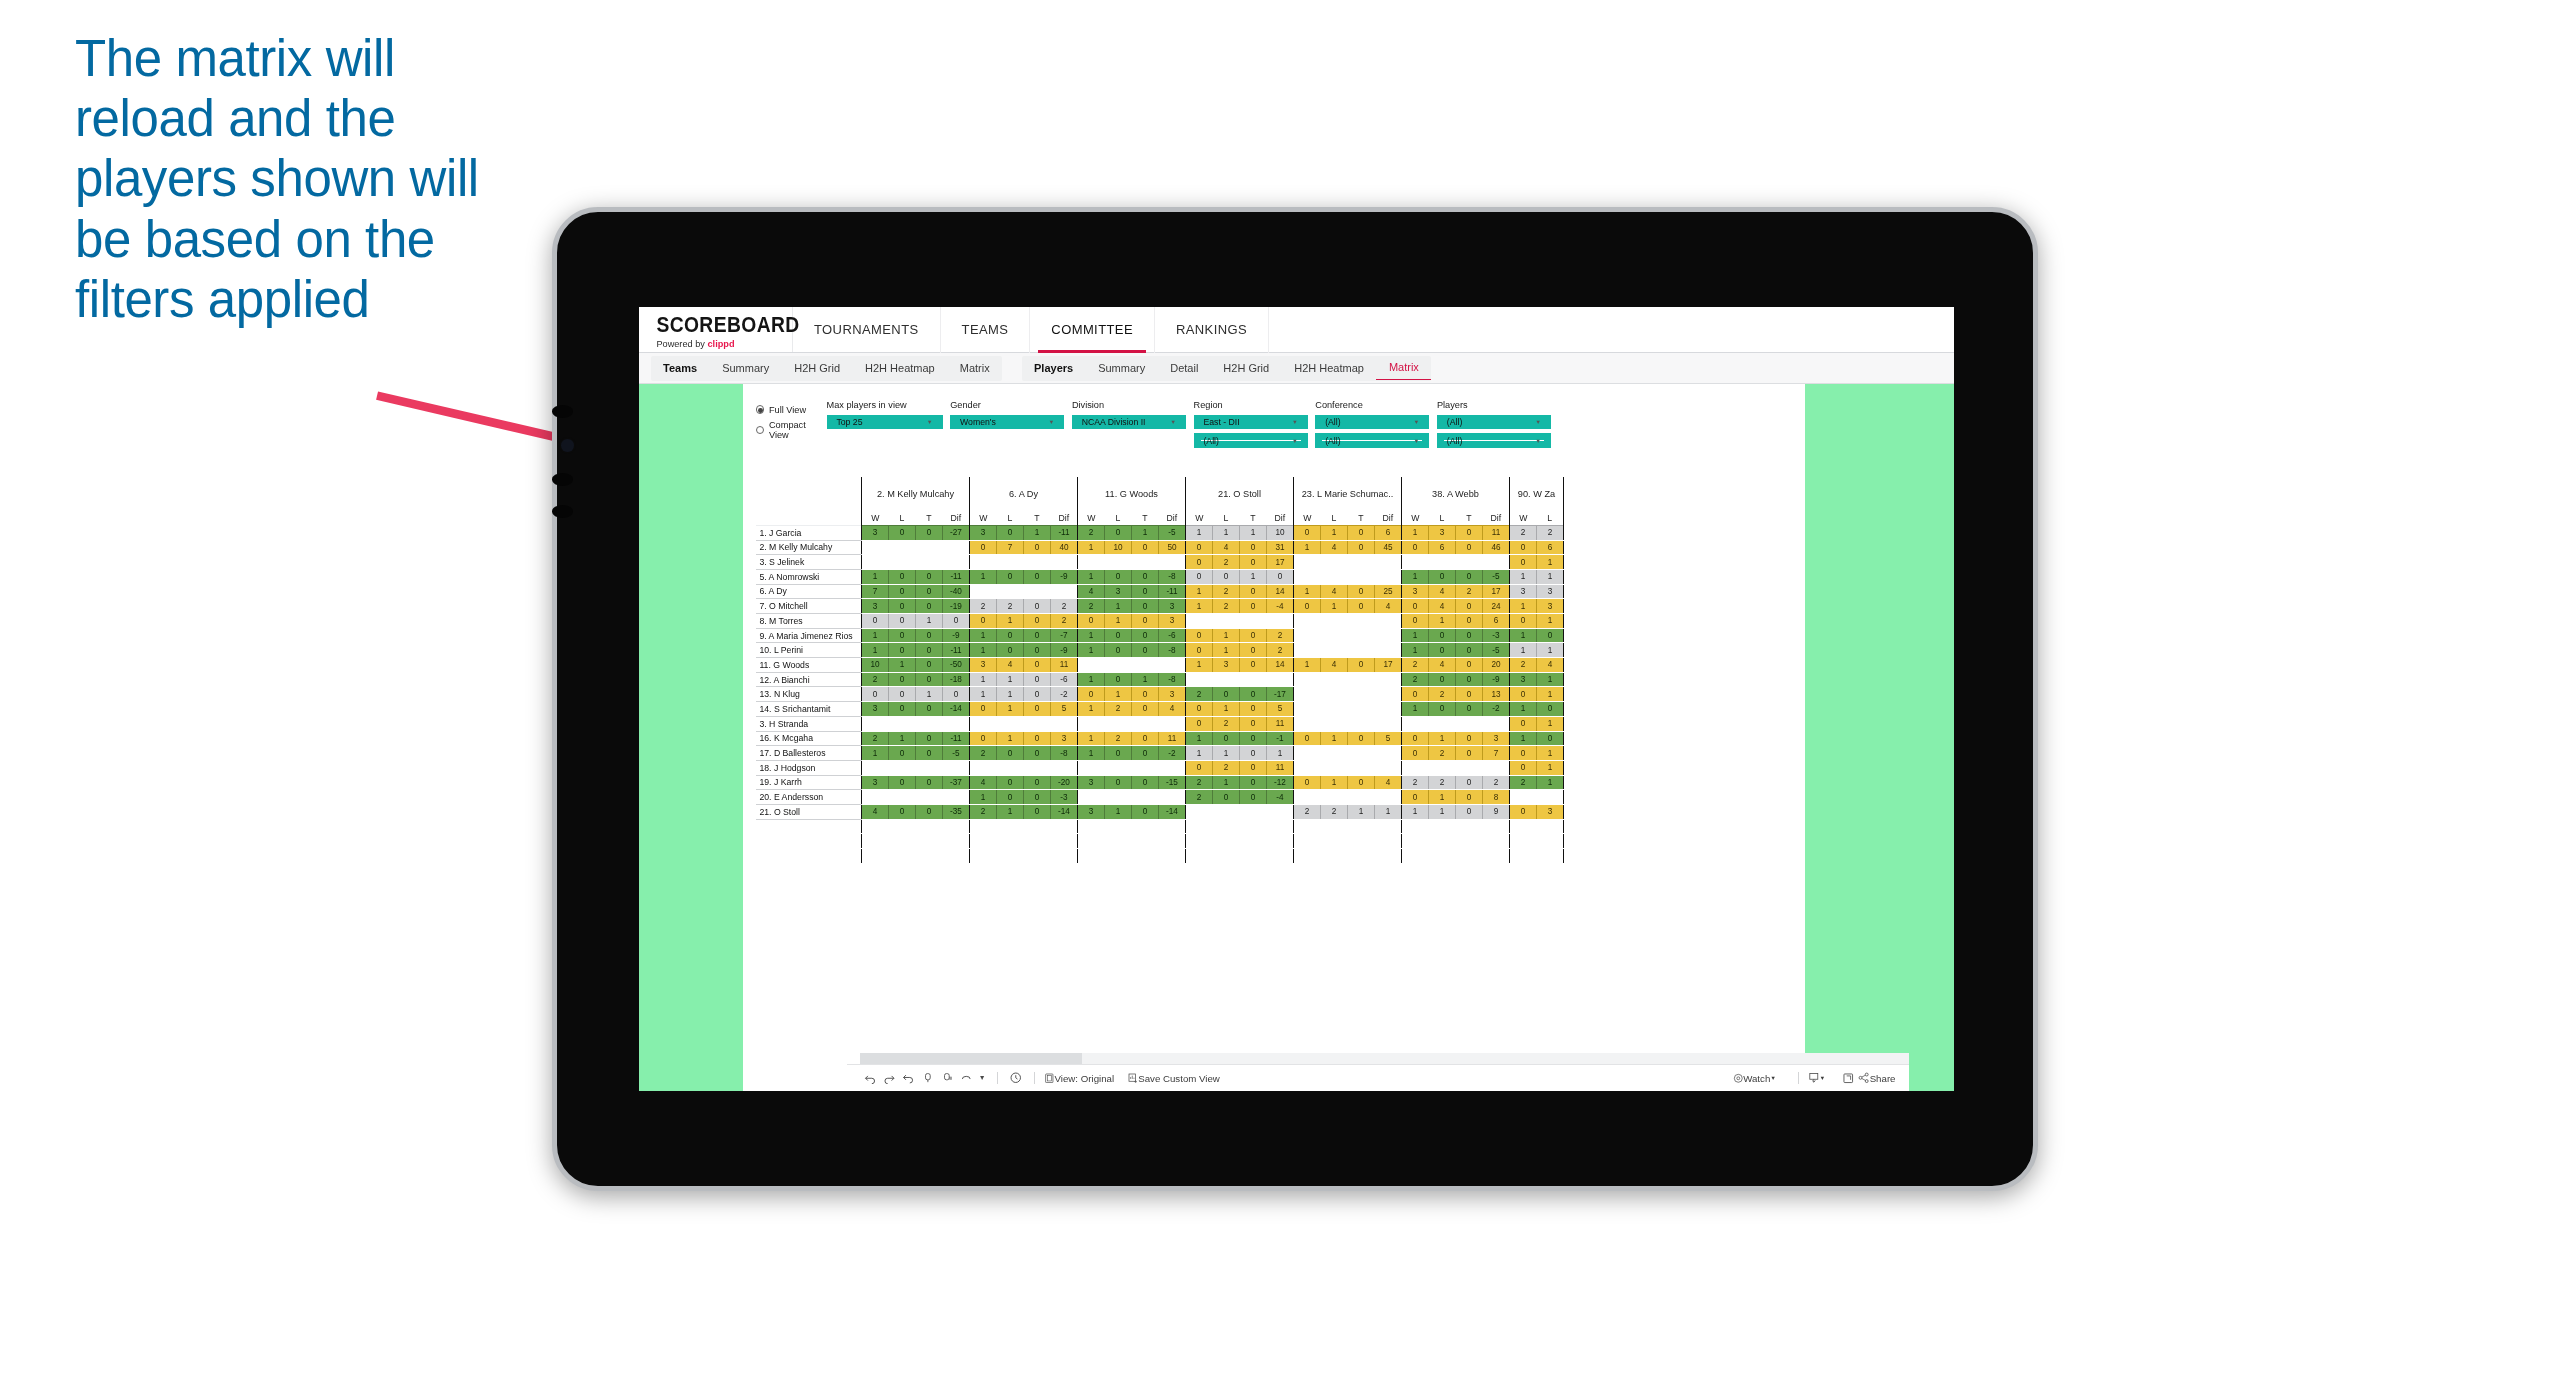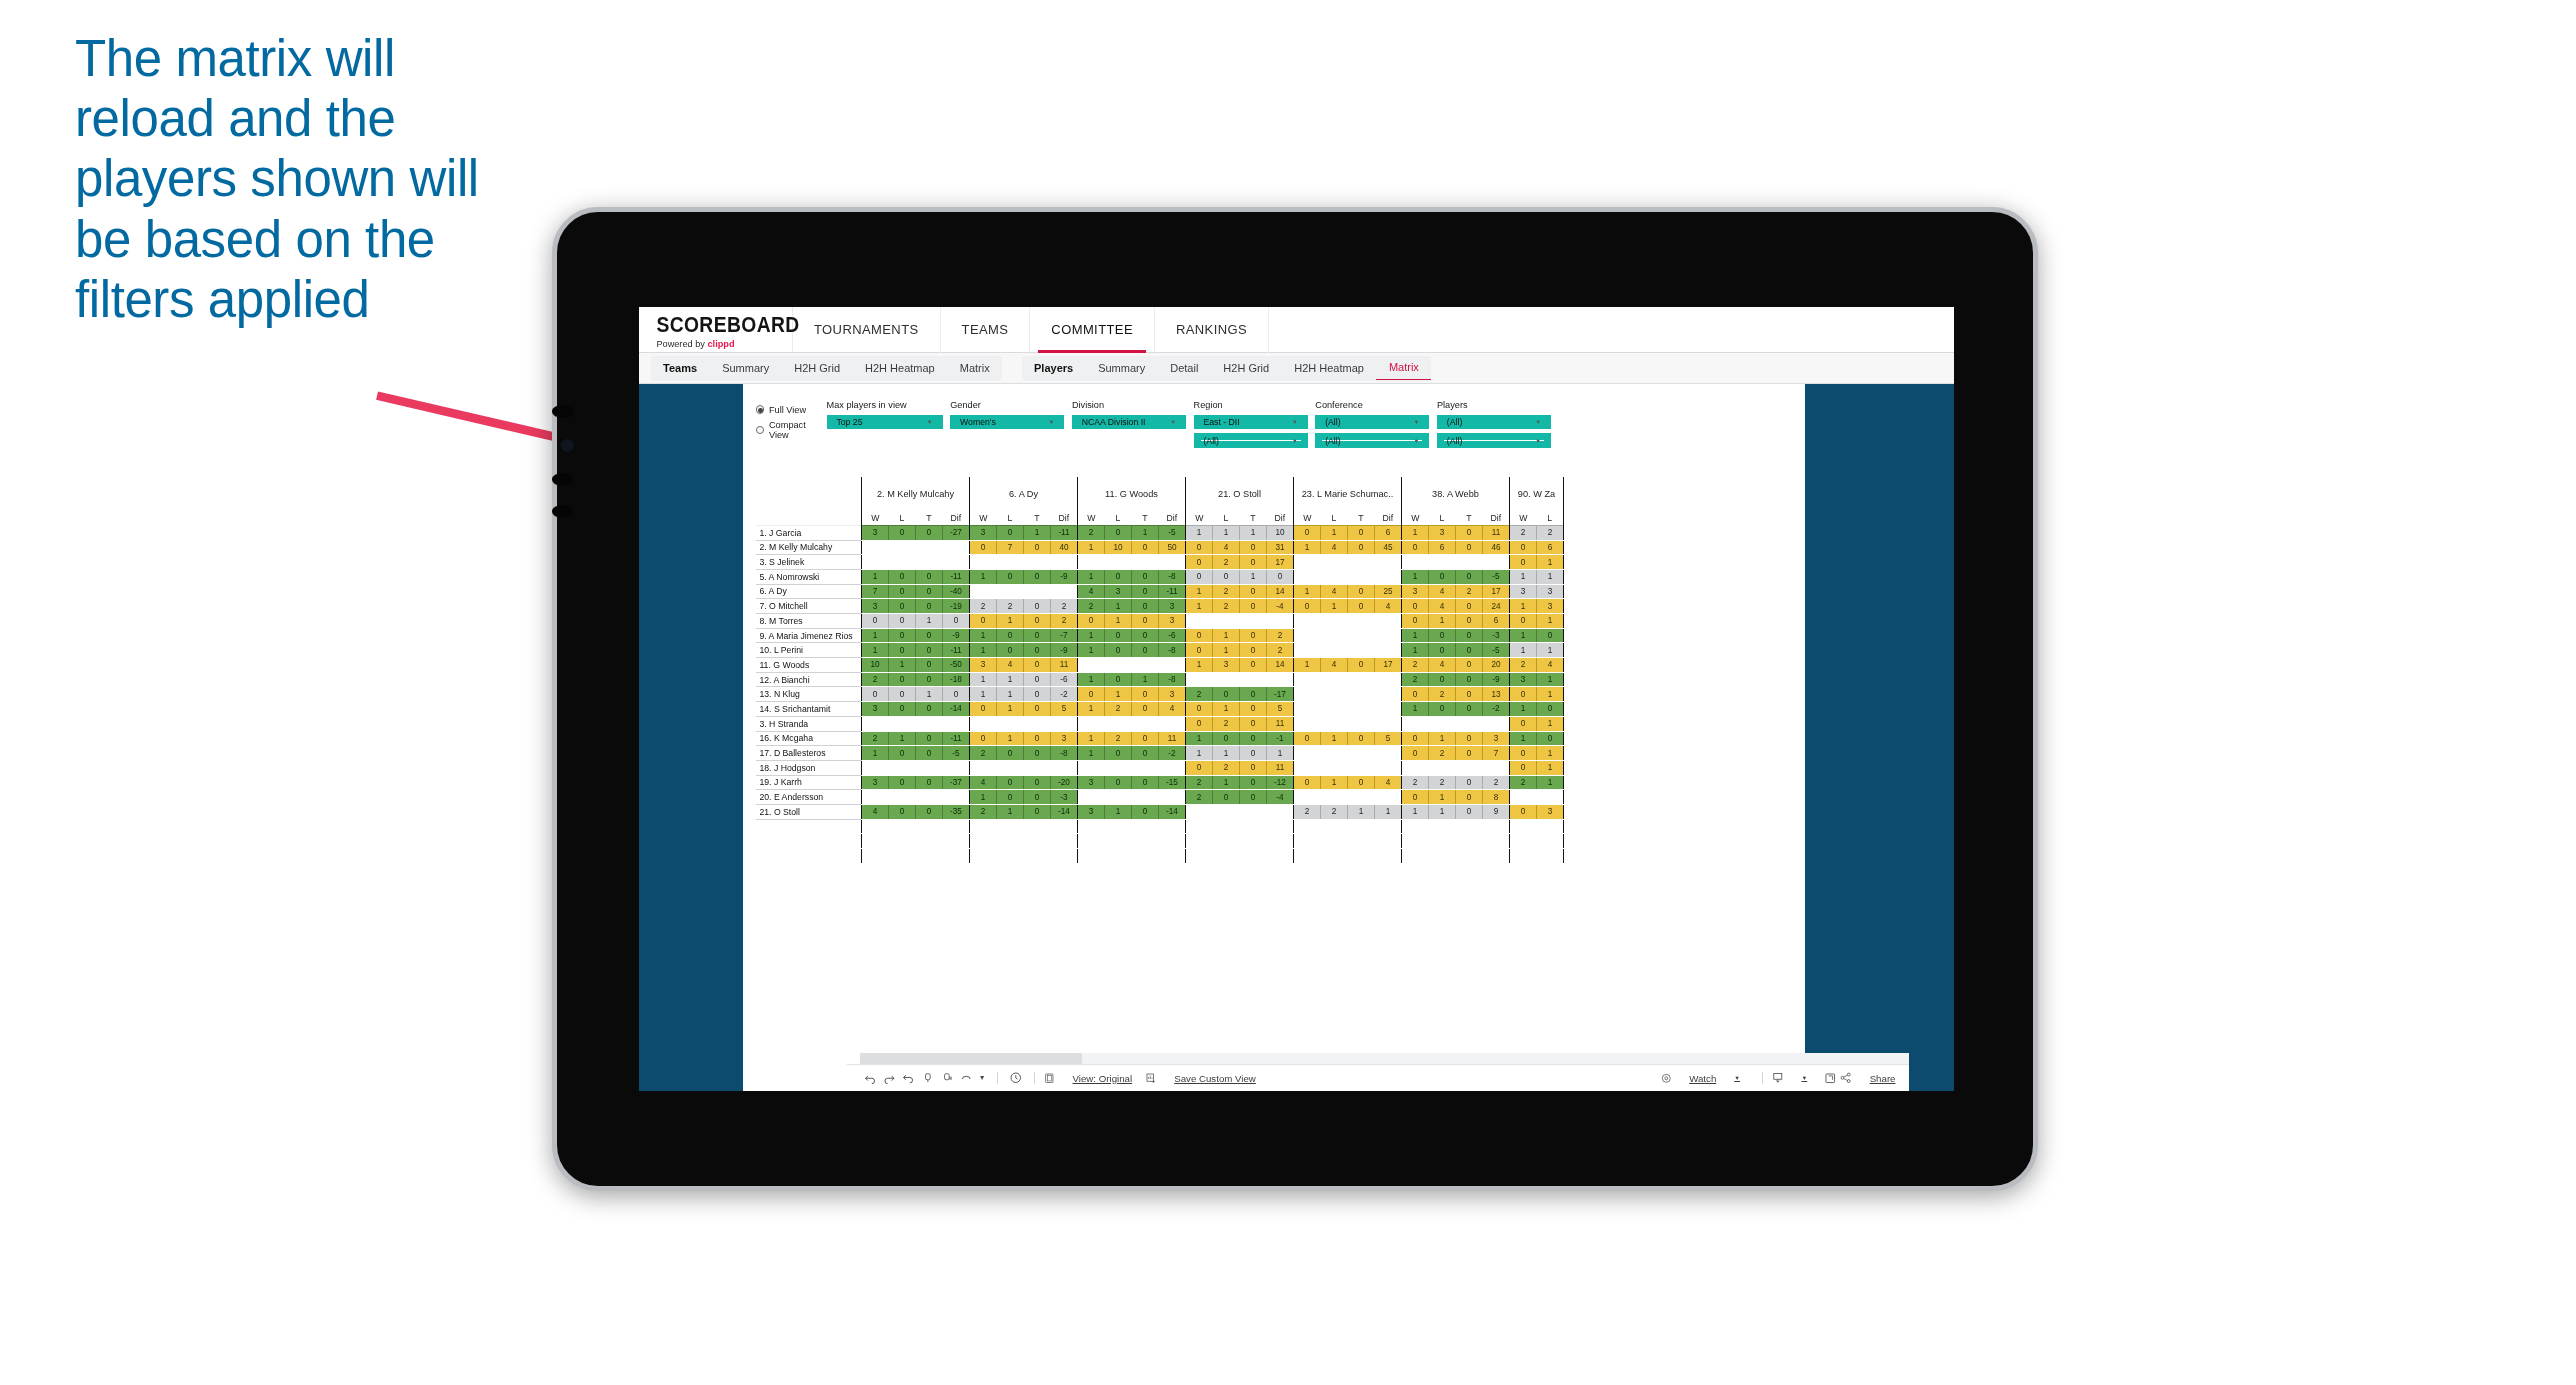--- a/index.html
+++ b/index.html
@@ -67,21 +67,21 @@
   
   .subnav { height:31px; background:#f7f7f8; display:flex; align-items:center; padding-left:11.6px;
             border-bottom:1px solid #dcdee1; }
   .subgroup { display:flex; align-items:center; background:#eff0f1; height:25px; border-radius:1.9px; }
   .subgroup + .subgroup { margin-left:19.3px; }
   .subitem { padding:0 12.5px; font-size:11px; color:#3b3b3b; line-height:25px; cursor:pointer; white-space:nowrap;}
   .subitem.head { font-weight:bold; color:#111; }
   .subitem.sel { color:#d31245; border-bottom:1.9px solid #d31245; line-height:23px; }
 
   
-  .workspace { position:relative; height:calc(784px - 46px - 31px); background:#0c4a6e; }
+  .workspace { position:relative; height:calc(784px - 46px - 31px); background:#86efac; }
   .sheet {
     position:absolute; left:104px; top:0; width:1062px; height:100%;
     background:#fff; 
   }
 
   
   .filters { display:flex; padding:16.4px 0 0 12.5px; gap:0; align-items:flex-start;}
   .viewtoggle { width:71px; padding-top:1px; }
   .radio-row { display:flex; align-items:center; gap:4.8px; height:16.4px; margin-bottom:3.9px; }
   .radio { width:8.7px; height:8.7px; border-radius:50%; border:1px solid #666; background:#fff;
@@ -145,21 +145,21 @@
 
   
   .btoolbar {
     position:absolute; left:104px; bottom:0; width:1062px; height:27px; background:#fff;
     border-top:1px solid #e2e3e5; display:flex; align-items:center; padding:0 13.5px;
     font-size:9.7px; color:#3c3c3c;
   }
   .tbicon { width:19.3px; height:19.3px; display:flex; align-items:center; justify-content:center;
             color:#4a4a4a; }
   .tbsep { width:1px; height:12.5px; background:#d4d5d7; margin:0 8.7px; }
-  .tbitem { display:flex; align-items:center; gap:18px; margin-right:13.5px; white-space:nowrap;text-decoration:underline; }
+  .tbitem { display:flex; align-items:center; gap:0; margin-right:13.5px; white-space:nowrap; }
   .spacer { flex:1; }
   svg { display:block; }
 </style>
 </head>
 <body>
 
 <div id="annotation">The matrix will reload and the players shown will be based on the filters applied</div>
 
 <svg id="arrow" viewBox="0 0 620 190">
   <defs>

